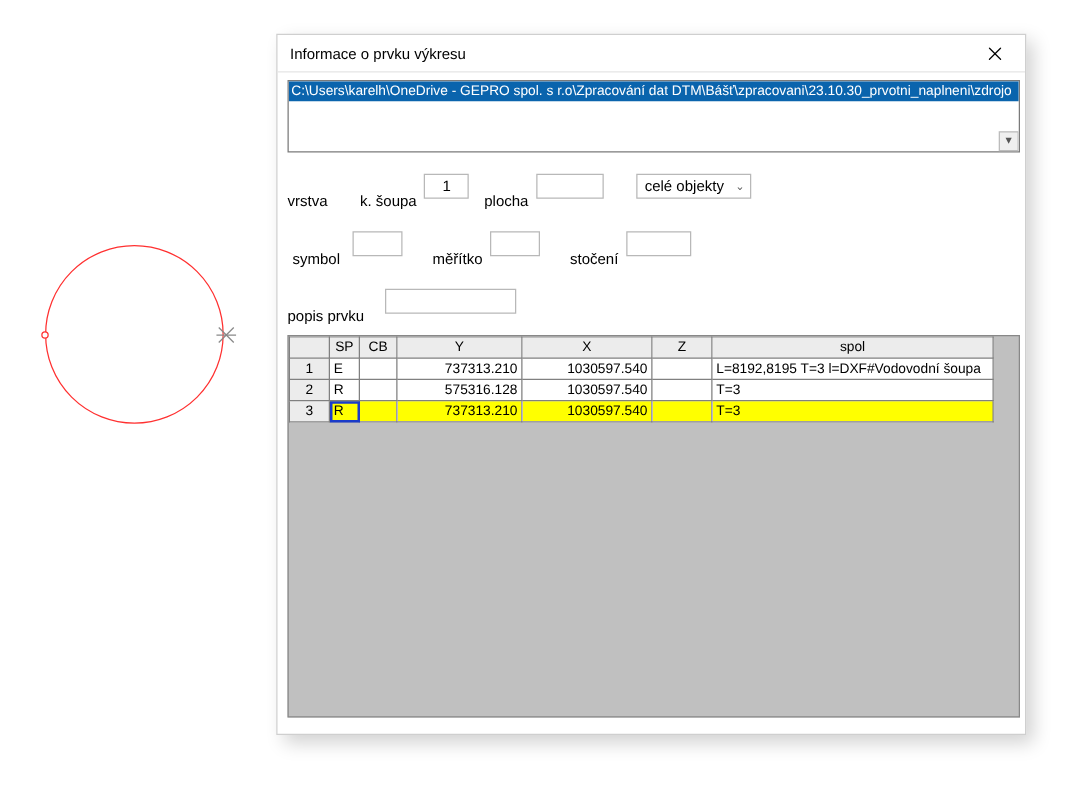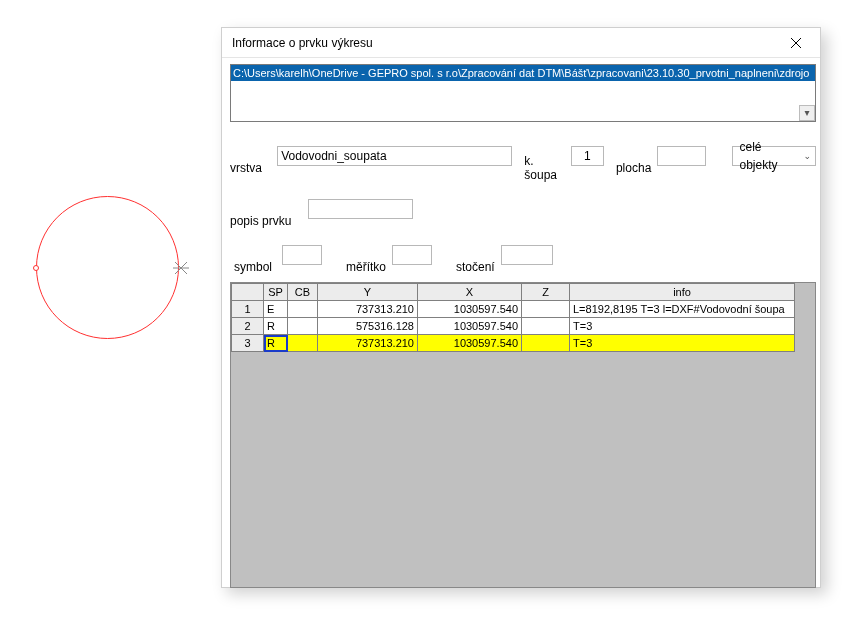--- a/index.html
+++ b/index.html
@@ -185,55 +185,52 @@
   <div class="body">
     <div class="path-box">
       <span class="path-text">C:\Users\karelh\OneDrive - GEPRO spol. s r.o\Zpracování dat DTM\Bášť\zpracovani\23.10.30_prvotni_naplneni\zdrojo</span>
       <div class="scroll-btn">
         <span>▾</span>
       </div>
     </div>
 
     <div class="form-row">
       <span class="label" style="width:46px">vrstva</span>
-      <div class="text-field" style="width:262px">
-        <span>Vodovodni_soupata</span>
-      </div>
       <span class="label" style="margin-left:6px">k. šoupa</span>
       <div class="text-field ctr" style="width:36px">
         <span>1</span>
       </div>
       <span class="label" style="margin-left:6px">plocha</span>
       <div class="text-field" style="width:54px">
         <span></span>
       </div>
       <div class="text-field select" style="width:92px; margin-left:20px">
         <span>celé objekty</span>
         <span class="chev">⌄</span>
       </div>
     </div>
 
     <div class="form-row">
+      <span class="label" style="width:46px;text-align:center">symbol</span>
+      <div class="text-field" style="width:40px">
+        <span></span>
+      </div>
+      <span class="label" style="margin-left:18px">měřítko</span>
+      <div class="text-field" style="width:40px">
+        <span></span>
+      </div>
+      <span class="label" style="margin-left:18px">stočení</span>
+      <div class="text-field" style="width:52px">
+        <span></span>
+      </div>
+    </div>
+
+    <div class="form-row">
       <span class="label" style="width:72px">popis prvku</span>
       <div class="text-field" style="flex:0 0 105px">
-        <span></span>
-      </div>
-    </div>
-
-    <div class="form-row">
-      <span class="label" style="width:46px;text-align:center">symbol</span>
-      <div class="text-field" style="width:40px">
-        <span></span>
-      </div>
-      <span class="label" style="margin-left:18px">měřítko</span>
-      <div class="text-field" style="width:40px">
-        <span></span>
-      </div>
-      <span class="label" style="margin-left:18px">stočení</span>
-      <div class="text-field" style="width:52px">
         <span></span>
       </div>
     </div>
 
     <div class="grid-area">
       <table class="grid">
         <colgroup>
           <col style="width:32px">
             <col style="width:24px">
             <col style="width:30px">
@@ -243,21 +240,21 @@
           <col style="width:225px">
         </colgroup>
         <thead>
           <tr>
             <th></th>
             <th>SP</th>
             <th>CB</th>
             <th>Y</th>
             <th>X</th>
             <th>Z</th>
-            <th>info</th>
+            <th>spol</th>
           </tr>
         </thead>
         <tbody>
           <tr>
             <td class="rowhdr">1</td>
             <td class="sp-cell">E</td>
             <td></td>
             <td class="num">737313.210</td>
             <td class="num">1030597.540</td>
             <td></td>

